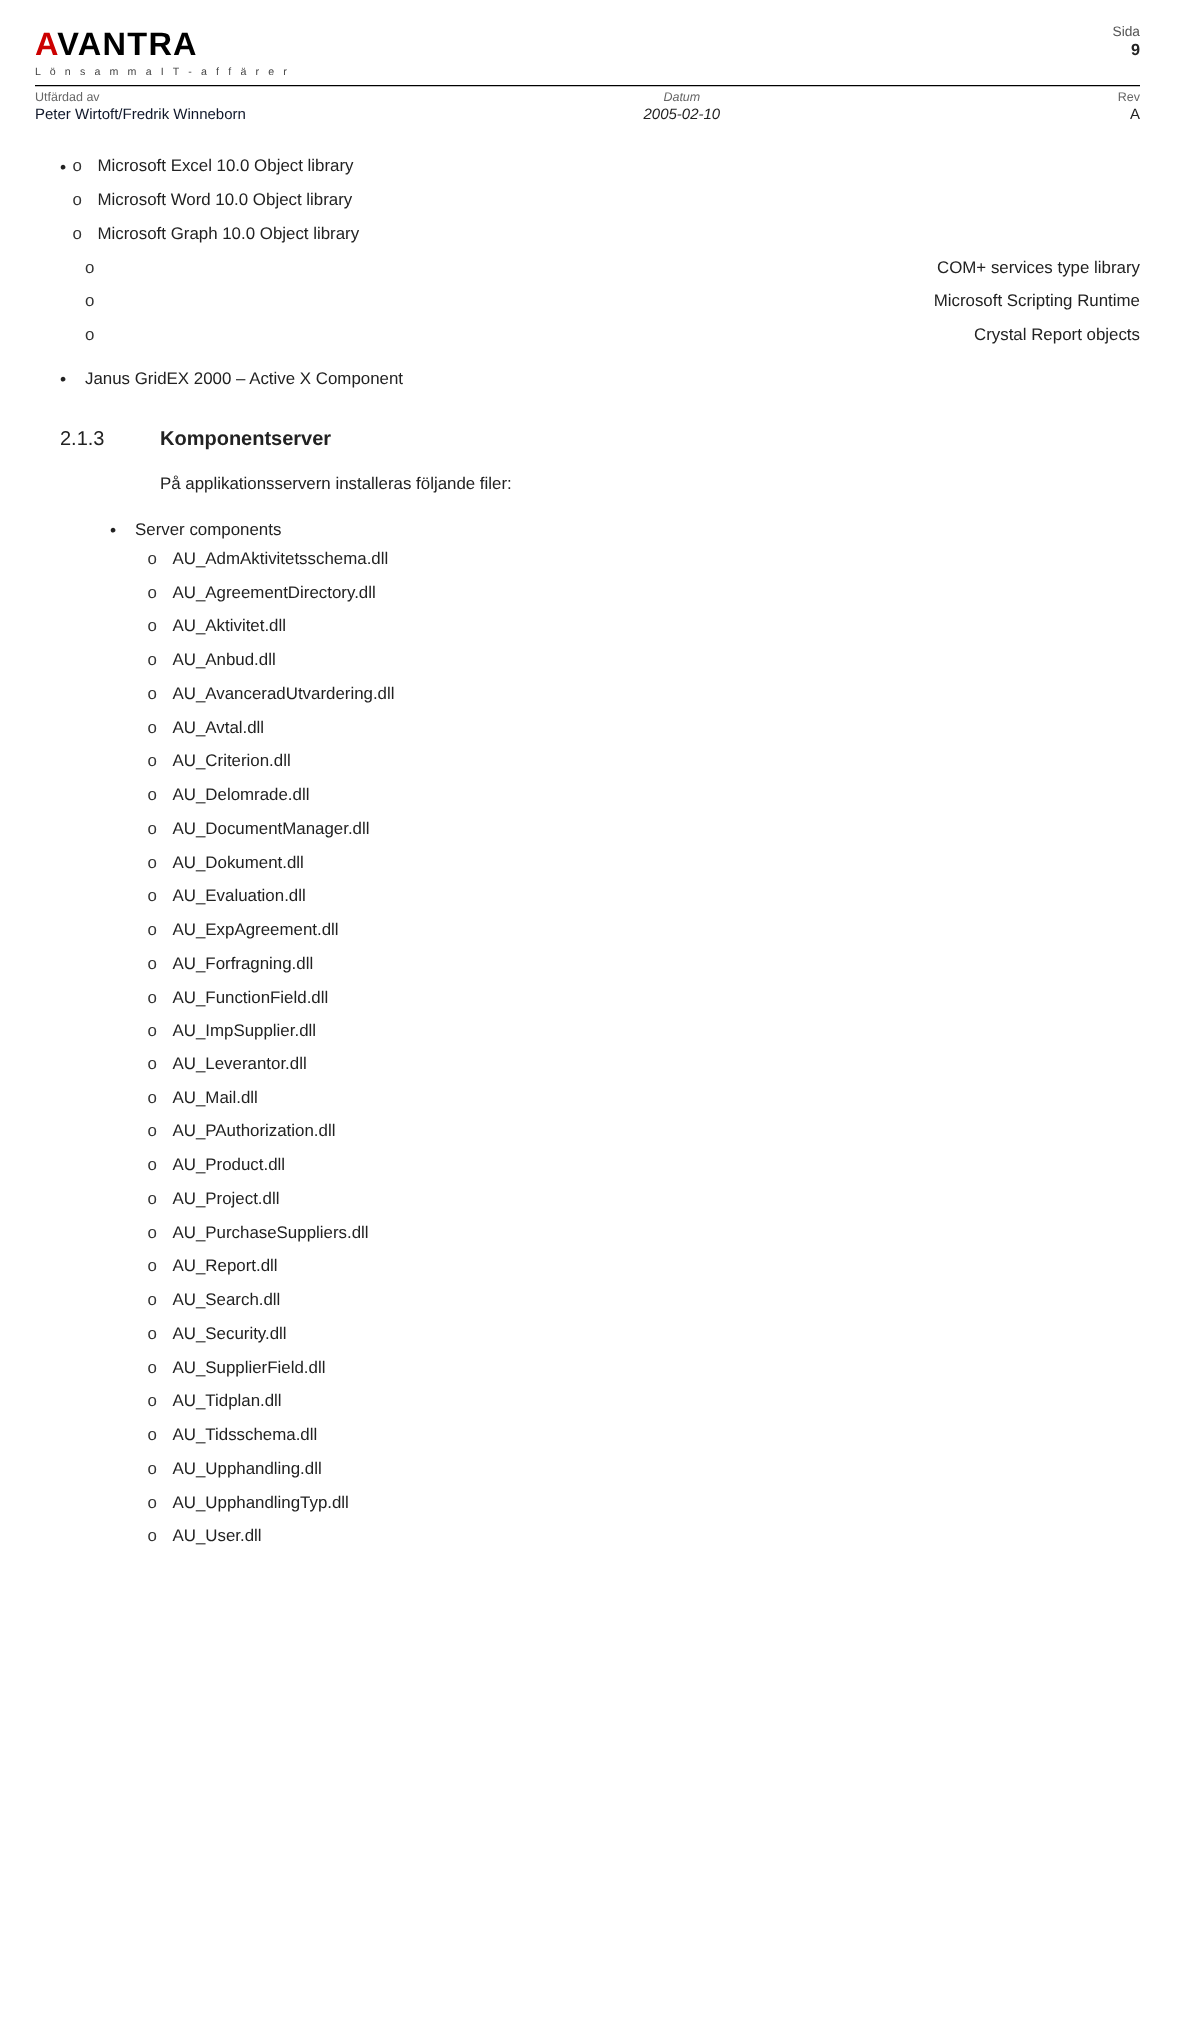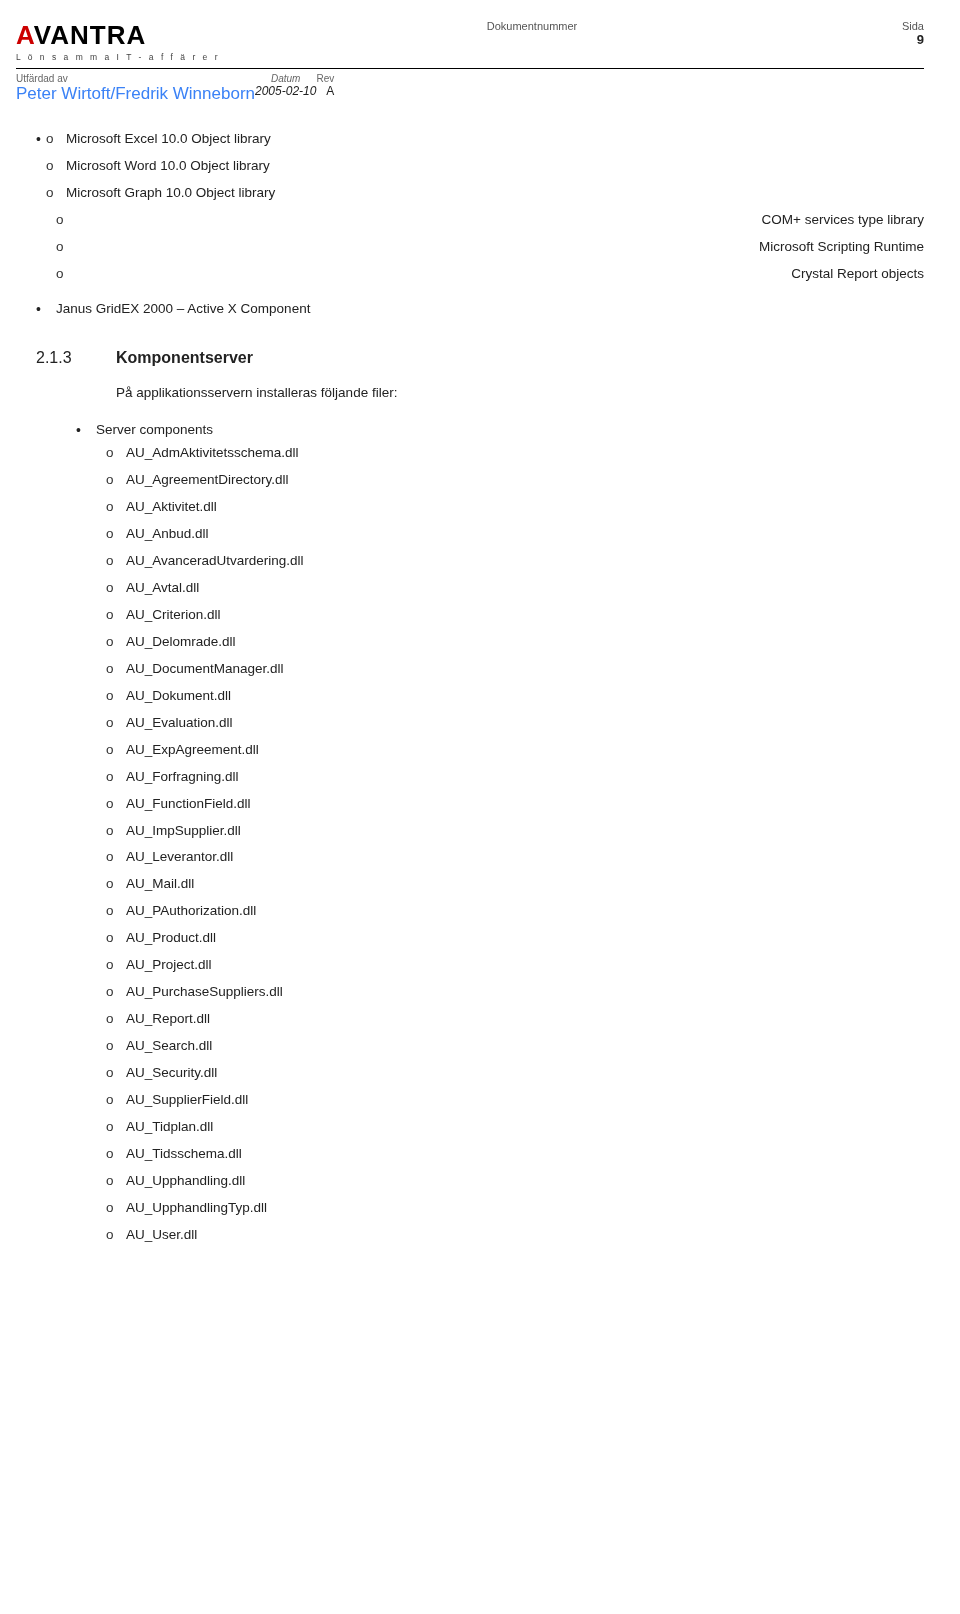--- a/index.html
+++ b/index.html
@@ -12,21 +12,21 @@
       font-family: Arial, sans-serif;
       font-size: 14px;
       color: #222222;
       width: 960px;
       min-height: 1614px;
     }
     .page {
       width: 940px;
       min-height: 1614px;
       background: #ffffff;
-      padding: 20px 16px;
+      padding: 20px 28px;
       position: relative;
     }
 
     
     .logo-box {
       display: flex;
       flex-direction: column;
       align-items: flex-start;
     }
     .logo-text-avantra {
@@ -129,21 +129,21 @@
       padding: 0 20px;
     }
     .header-top-right {
       display: flex;
       flex-direction: column;
       align-items: flex-end;
       min-width: 80px;
     }
     .header-bot {
       display: flex;
-      justify-content: flex-start;
+      justify-content: space-between;
       padding: 4px 0;
     }
     .header-bot-col {
       display: flex;
       flex-direction: column;
     }
   </style>
 </head>
 <body>
 
@@ -152,36 +152,32 @@
   <div class="page-header">
     <div class="header-top">
 
       <div class="logo-box">
         <div class="logo-text-avantra">
           <span class="a-red">A</span><span>VANTRA</span>
         </div>
         <div class="logo-undertext">L ö n s a m m a   I T - a f f ä r e r</div>
       </div>
 
-      <div class="header-top-middle">
-        <div style="font-size:11px;color:#555;">Dokumentnummer</div>
-        <div style="font-size:13px;font-weight:bold;"></div>
-      </div>
 
       <div class="header-top-right">
         <div style="font-size:11px;color:#555;">Sida</div>
         <div style="font-size:13px;font-weight:bold;">9</div>
       </div>
     </div>
 
     <div class="header-bot">
 
       <div class="header-bot-col">
         <div style="font-size:10px;color:#666;">Utfärdad av</div>
-        <div style="font-size:17px;color:#3b82f6;">Peter Wirtoft/Fredrik Winneborn</div>
+        <div style="font-size:12px;color:#0f172a;">Peter Wirtoft/Fredrik Winneborn</div>
       </div>
 
       <div class="header-bot-col" style="align-items:center;font-style:italic;">
         <div style="font-size:10px;color:#666;">Datum</div>
         <div style="font-size:12px;color:#222;">2005-02-10</div>
       </div>
 
       <div class="header-bot-col" style="align-items:flex-end;">
         <div style="font-size:10px;color:#666;">Rev</div>
         <div style="font-size:12px;color:#222;">A</div>

